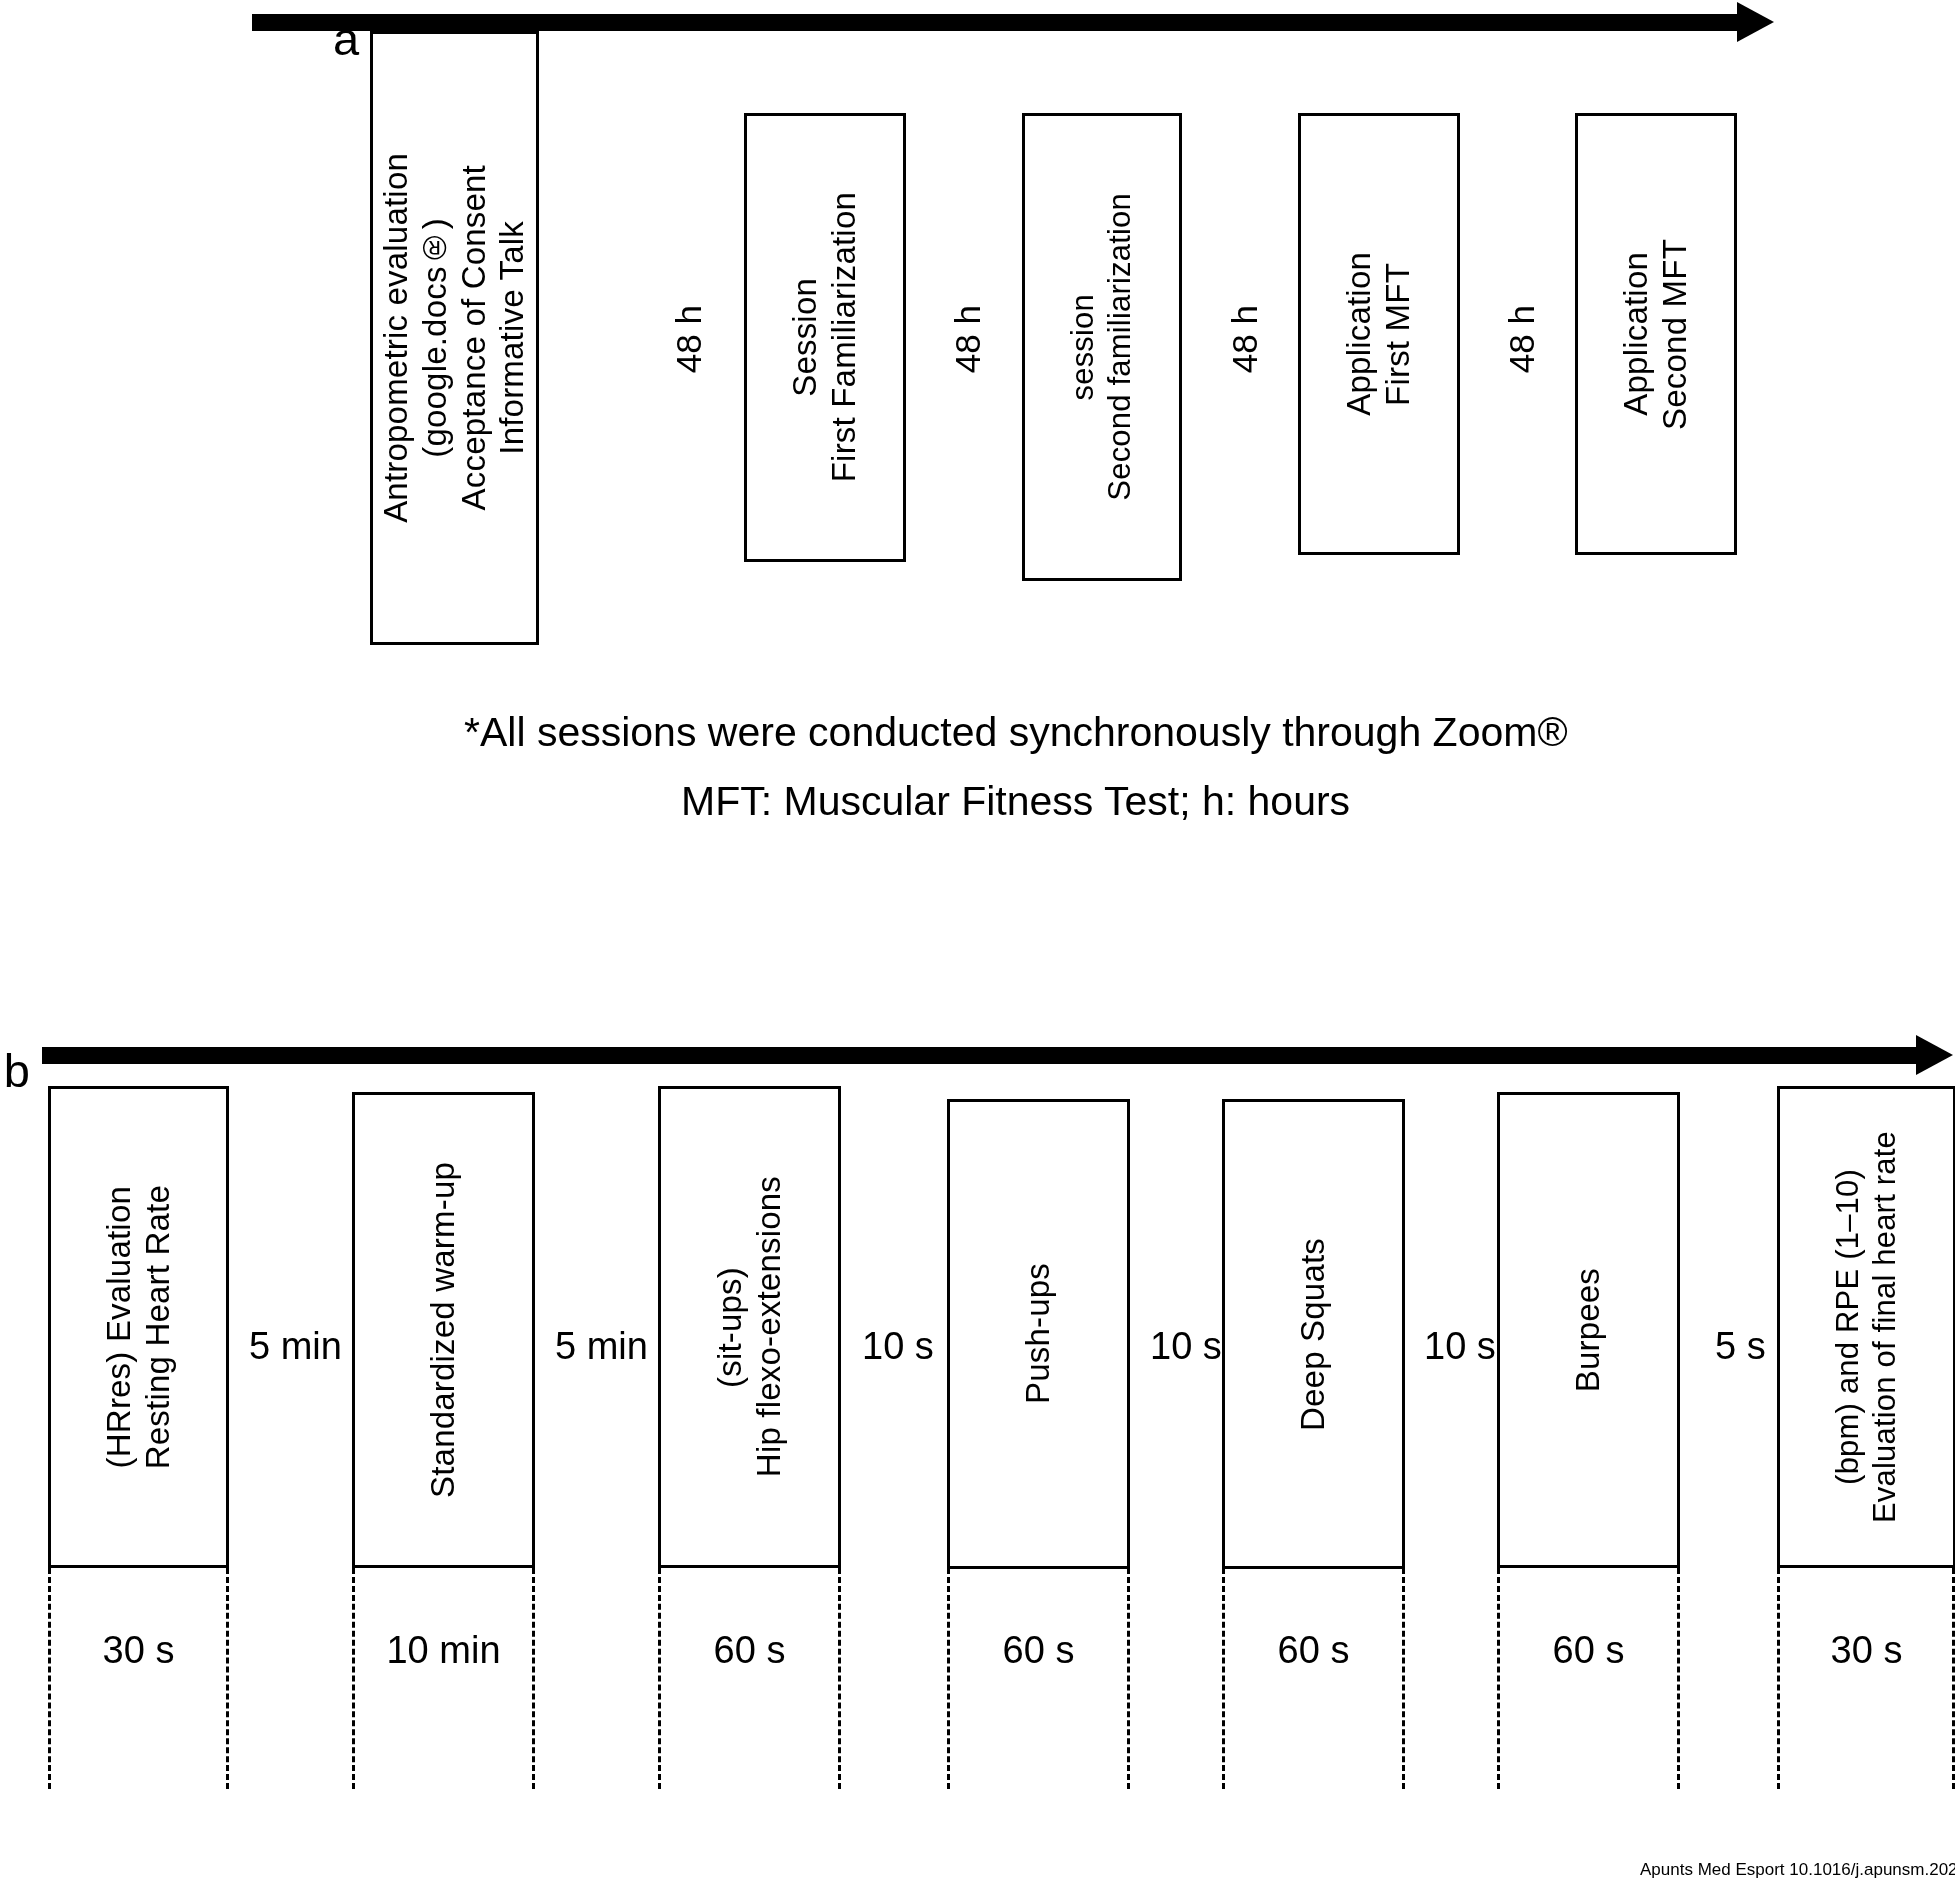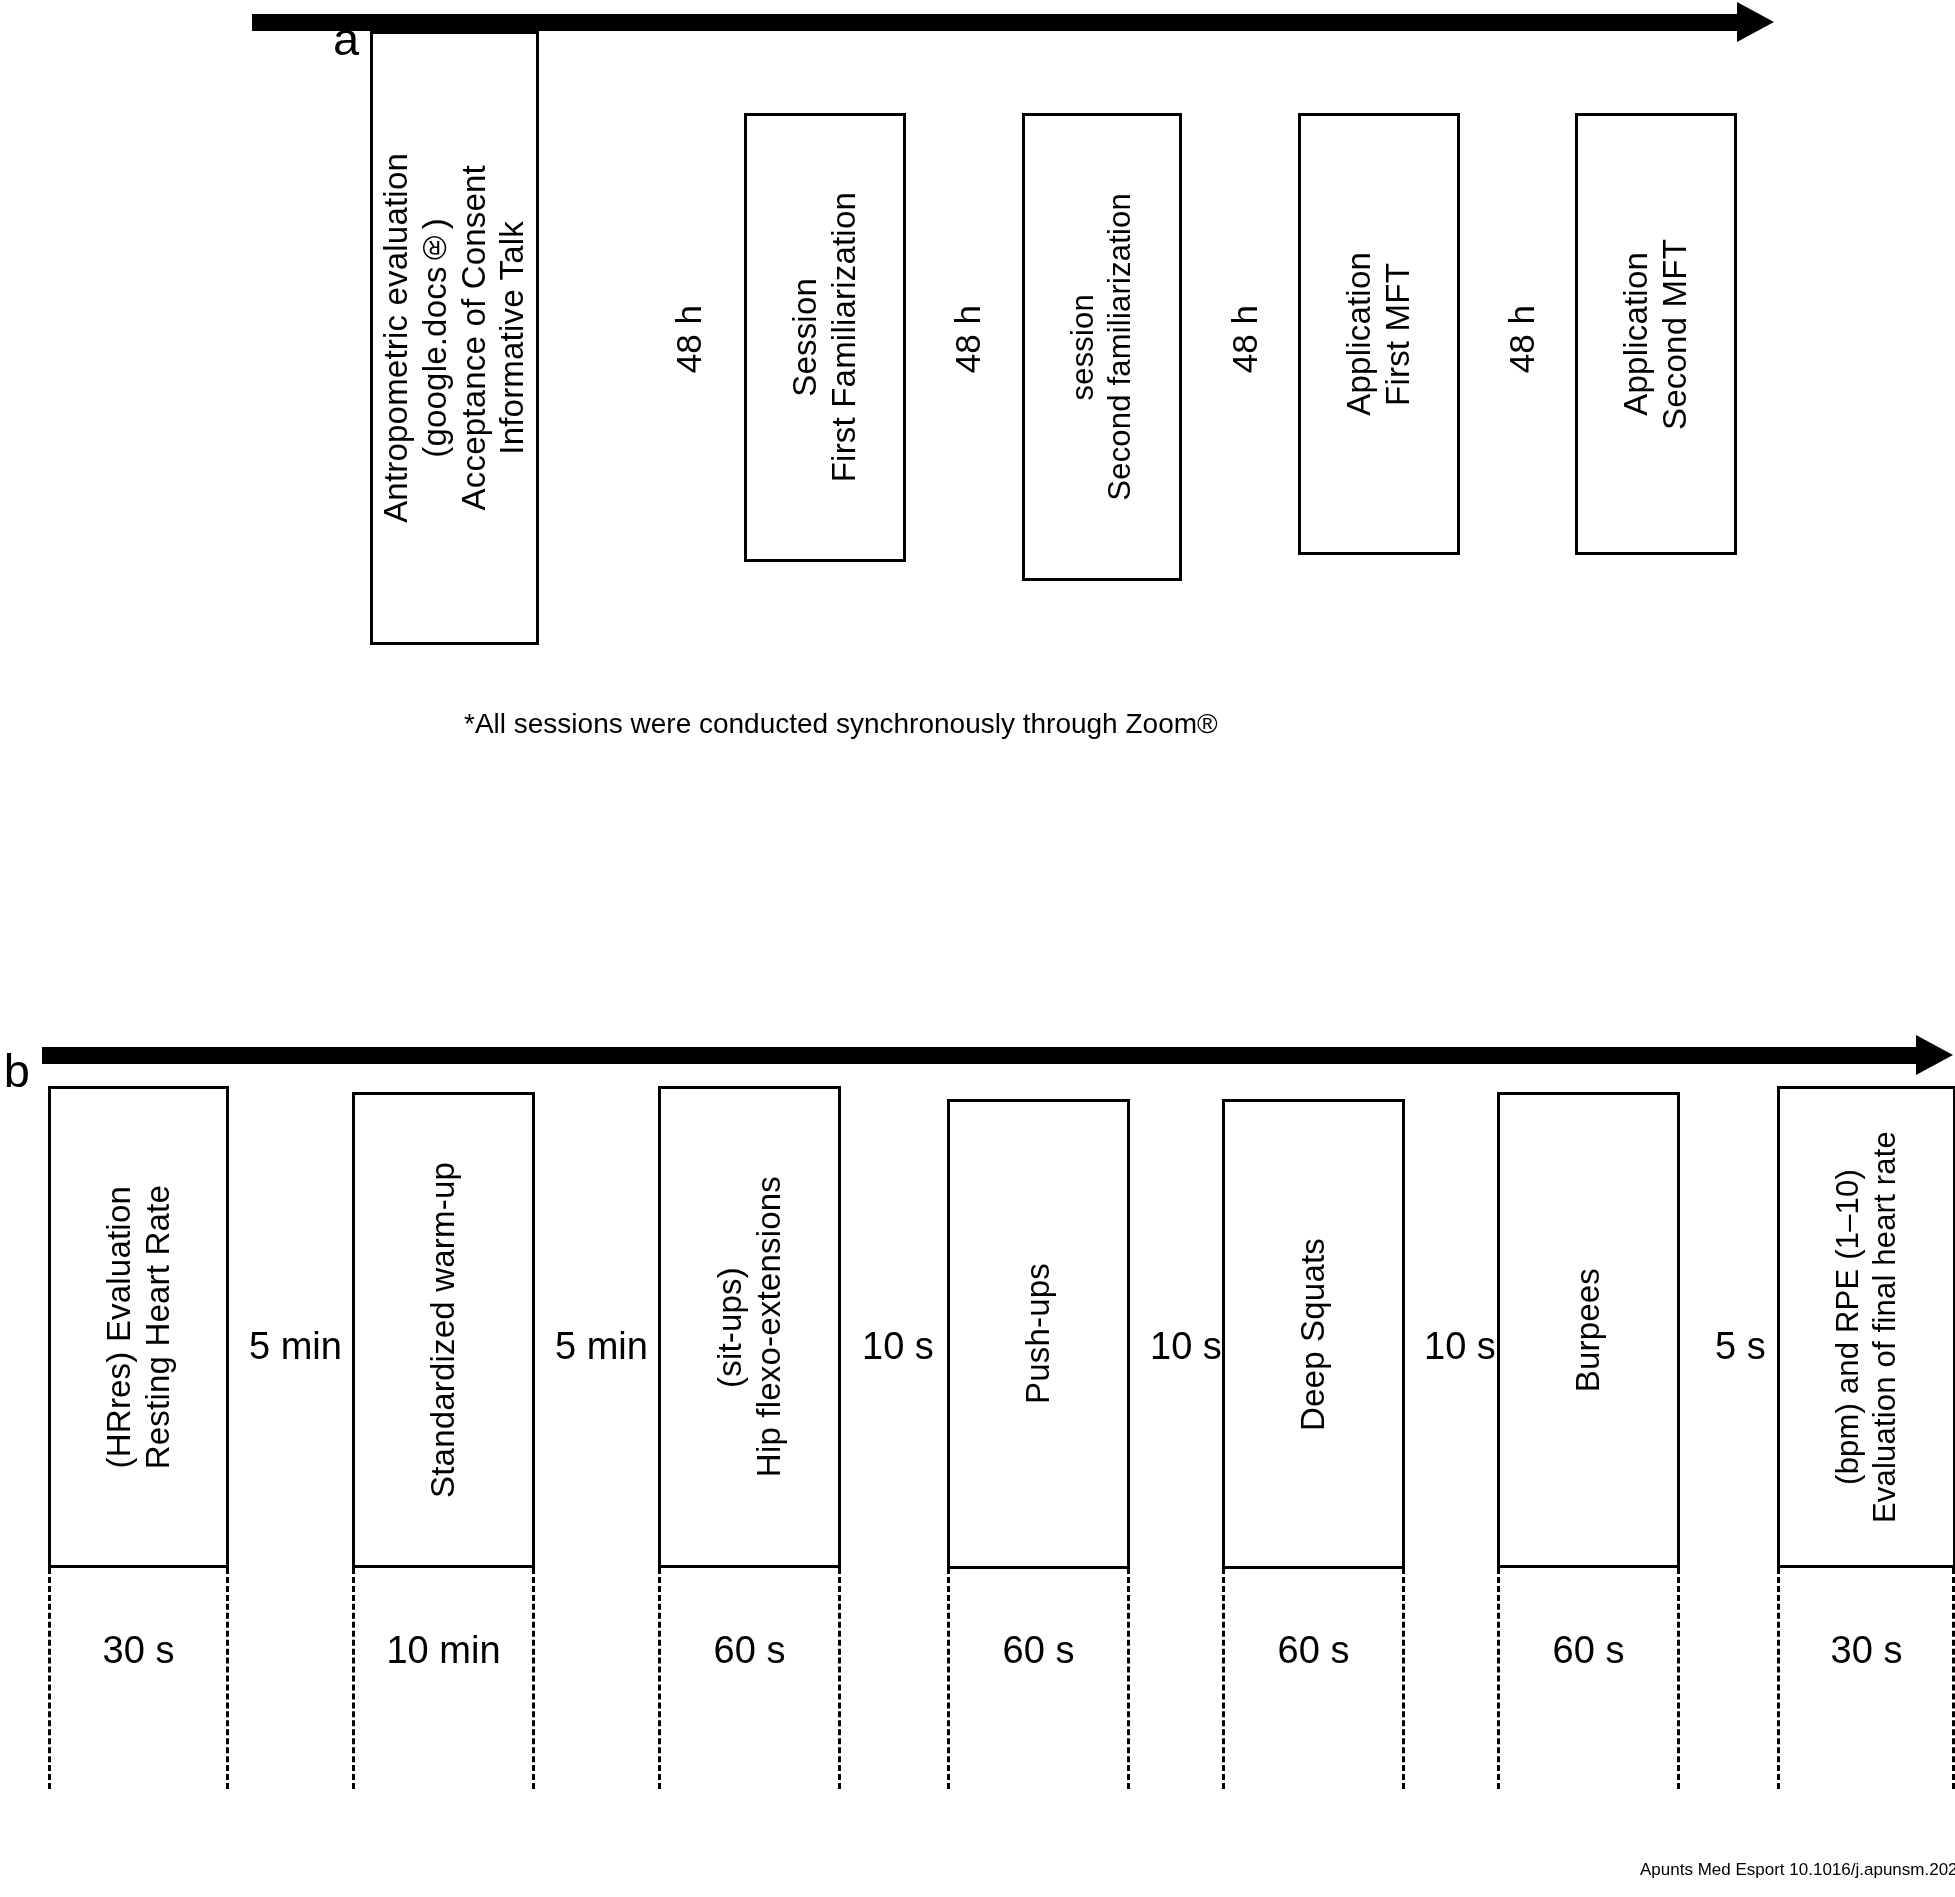--- a/index.html
+++ b/index.html
@@ -111,21 +111,21 @@
     text-align: center;
     font-size: 38px;
     line-height: 1;
     white-space: nowrap;
     font-family: "Liberation Sans", sans-serif;
   }
 
   
   .caption {
     position: absolute;
-    font-size: 28px;
+    font-size: 41px;
     line-height: 1.35;
     white-space: nowrap;
     font-family: "Liberation Sans", sans-serif;
   }
   .footer-credit {
     position: absolute;
     font-size: 17px;
     line-height: 1;
     white-space: nowrap;
     font-family: "Liberation Sans", sans-serif;
@@ -172,20 +172,21 @@
   </div>
 
   <div class="interval" style="left:1504px; top:305px;">48 h</div>
 
   <div class="stage-box" style="left:1575px; top:113px; width:162px; height:442px;">
     <span class="vtext">Second MFT</span>
     <span class="vtext">Application</span>
   </div>
 
   <div class="caption" style="left:464px; top:705px;">*All sessions were conducted synchronously through Zoom®</div>
+  <div class="caption" style="left:681px; top:774px;">MFT: Muscular Fitness Test; h: hours</div>
 
   <div class="timeline-arrow" style="left:42px; top:1047px; width:1911px;">
     <div class="shaft" style="width:1874px;"></div>
     <div class="head" style="left:1874px;"></div>
   </div>
 
   <div class="panel-letter" style="left:3.8px; top:1047px;">b</div>
 
   <div class="stage-box" style="left:48px; top:1086px; width:181px; height:482px;">
     <span class="vtext">Resting Heart Rate</span>

